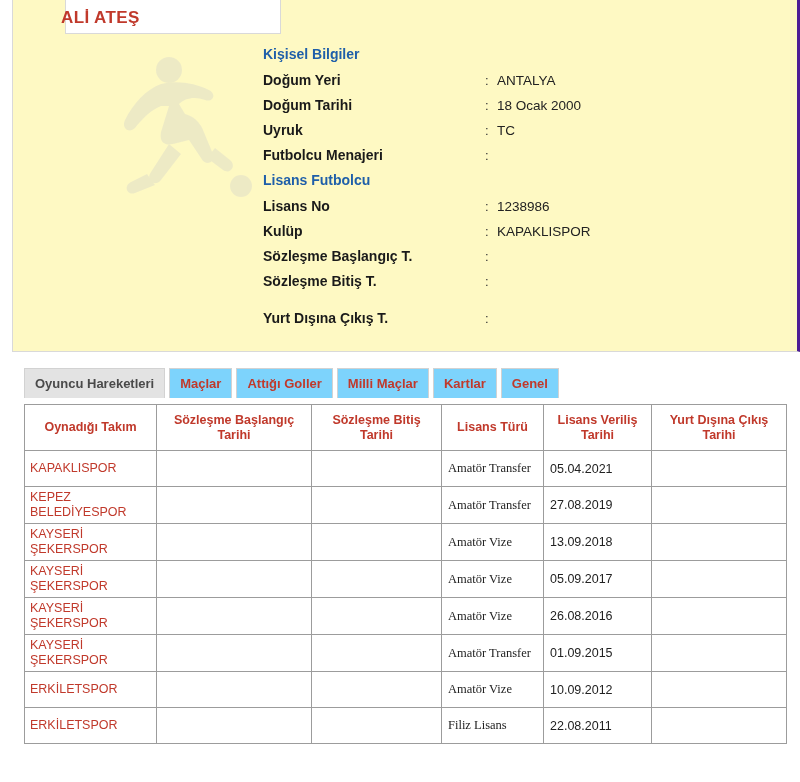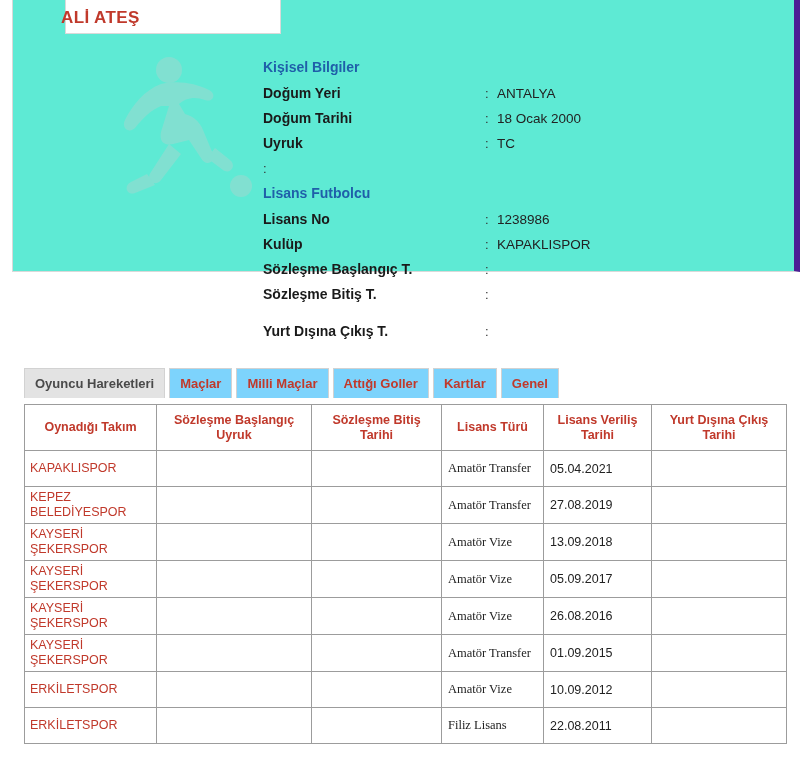--- a/index.html
+++ b/index.html
@@ -15,26 +15,26 @@
     color: #222;
     position: relative;
     overflow: hidden;
   }
 
   
   .profile-card {
     position: relative;
     margin: 0 0 0 12px;
     width: 788px;
-    height: 272px;
+    height: 352px;
     border-left: 1px solid #d9d9d9;
-    border-right: 6px solid #4c1d95;
+    border-right: 3px solid #4c1d95;
     border-bottom: 1px solid #d9d9d9;
     box-sizing: border-box;
-    background: #5eead4;
+    background: #fef9c3;
   }
   .name-tab {
     position: absolute;
     left: 52px;
     top: 0;
     width: 216px;
     height: 34px;
     border-left: 1px solid #d9d9d9;
     border-right: 1px solid #d9d9d9;
     border-bottom: 1px solid #d9d9d9;
@@ -58,21 +58,20 @@
     width: 190px;
     height: 160px;
     opacity: .32;
   }
 
   .info-block {
     position: absolute;
     left: 250px;
     top: 42px;
     width: 520px;
-    margin-top: 13px;
   }
   .section-title {
     color: #1f5fa9;
     font-weight: bold;
     font-size: 14px;
     padding: 4px 0 6px 0;
   }
   .info-row {
     display: flex;
     align-items: flex-start;
@@ -201,20 +200,21 @@
       <span class="info-label">Doğum Tarihi</span>
       <span class="info-colon">:</span>
       <span class="info-value">18 Ocak 2000</span>
     </div>
     <div class="info-row">
       <span class="info-label">Uyruk</span>
       <span class="info-colon">:</span>
       <span class="info-value">TC</span>
     </div>
     <div class="info-row">
+      <span class="info-label">Futbolcu Menajeri</span>
       <span class="info-colon">:</span>
       <span class="info-value"></span>
     </div>
 
     <div class="section-title">Lisans Futbolcu</div>
 
     <div class="info-row">
       <span class="info-label">Lisans No</span>
       <span class="info-colon">:</span>
       <span class="info-value">1238986</span>
@@ -242,32 +242,32 @@
       <span class="info-colon">:</span>
       <span class="info-value"></span>
     </div>
 
   </div>
 </div>
 
 <div class="tabbar">
   <div class="tab active">Oyuncu Hareketleri</div>
   <div class="tab">Maçlar</div>
+  <div class="tab">Attığı Goller</div>
   <div class="tab">Milli Maçlar</div>
-  <div class="tab">Attığı Goller</div>
   <div class="tab">Kartlar</div>
   <div class="tab">Genel</div>
 </div>
 
 <div class="table-wrap">
   <table>
     <thead>
       <tr>
         <th class="w1">Oynadığı Takım</th>
-        <th class="w2">Sözleşme Başlangıç Uyruk</th>
+        <th class="w2">Sözleşme Başlangıç Tarihi</th>
         <th class="w3">Sözleşme Bitiş Tarihi</th>
         <th class="w4">Lisans Türü</th>
         <th class="w5">Lisans Veriliş Tarihi</th>
         <th class="w6">Yurt Dışına Çıkış Tarihi</th>
       </tr>
     </thead>
     <tbody>
       <tr>
         <td class="team">KAPAKLISPOR</td>
         <td></td>

